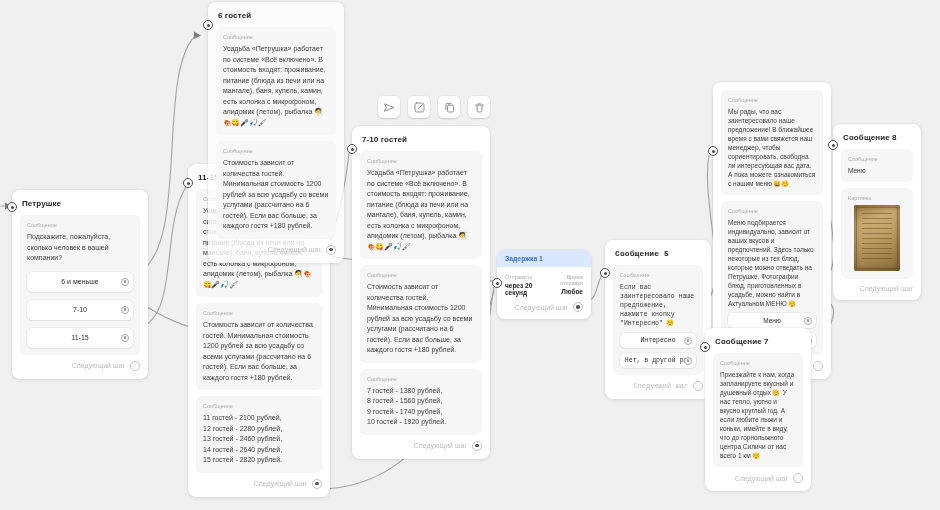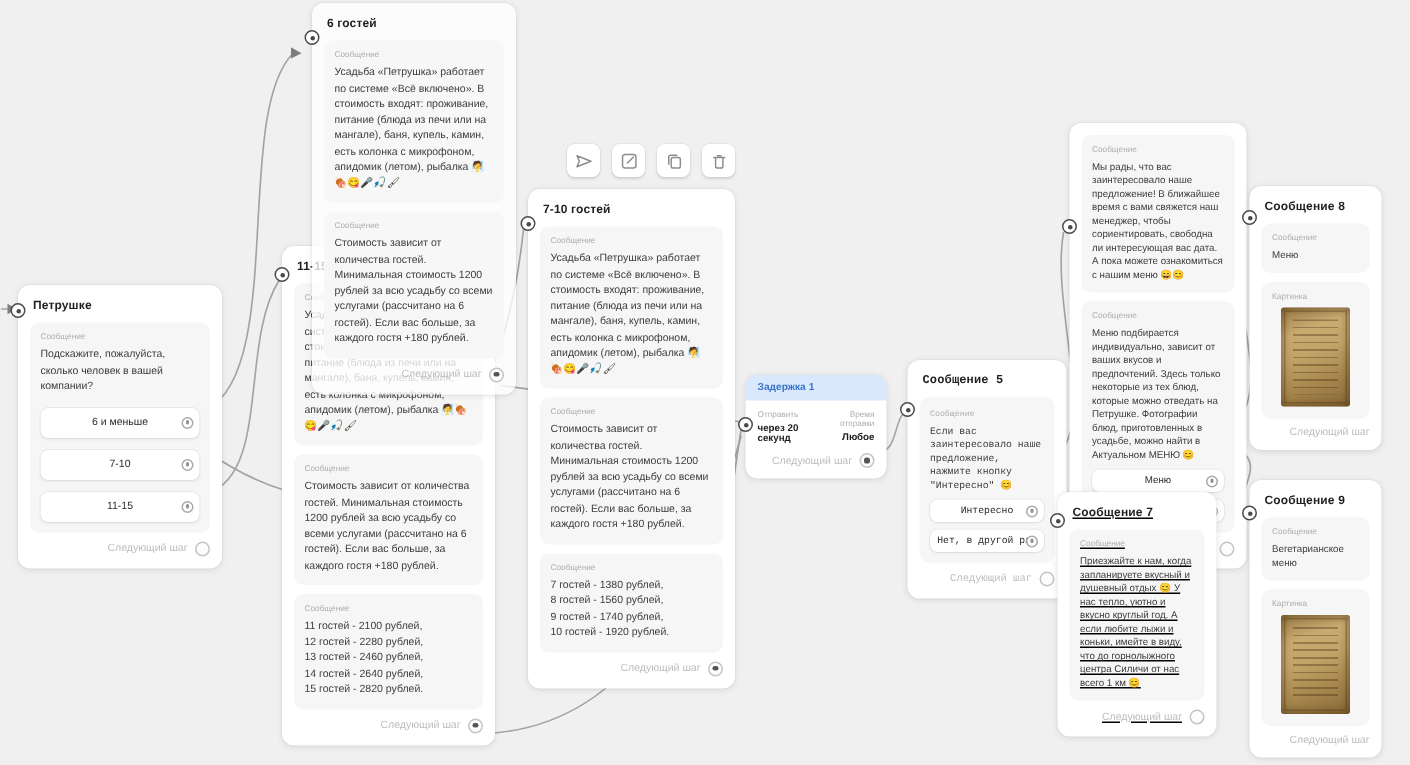--- a/index.html
+++ b/index.html
@@ -257,21 +257,21 @@
         <span>Вегетарианское меню</span>
         <span class="btn-port"></span>
       </div>
     </div>
     <div class="next">
       <span>Следующий шаг</span>
       <span class="next-dot"></span>
     </div>
   </div>
 
-  <div class="node w106 small" style="left:705px; top:328px;text-decoration:underline;">
+  <div class="node w106 small" style="left:705px; top:328px;">
     <div class="in-port" style="top:14px;"></div>
     <div class="card-title">Сообщение 7</div>
     <div class="mbox">
       <div class="mlabel">Сообщение</div>
       <div class="mtext">Приезжайте к нам, когда запланируете вкусный и душевный отдых 😊 У нас тепло, уютно и вкусно круглый год. А если любите лыжи и коньки, имейте в виду, что до горнолыжного центра Силичи от нас всего 1 км 😊</div>
     </div>
     <div class="next">
       <span>Следующий шаг</span>
       <span class="next-dot"></span>
     </div>
@@ -286,29 +286,14 @@
     </div>
     <div class="mbox">
       <div class="mlabel">Картинка</div>
       <div class="menu-photo"></div>
     </div>
     <div class="next">
       <span>Следующий шаг</span>
     </div>
   </div>
 
-  <div class="node w90 small" style="left:833px; top:320px;">
-    <div class="in-port" style="top:17px;"></div>
-    <div class="card-title">Сообщение 9</div>
-    <div class="mbox">
-      <div class="mlabel">Сообщение</div>
-      <div class="mtext">Вегетарианское меню</div>
-    </div>
-    <div class="mbox">
-      <div class="mlabel">Картинка</div>
-      <div class="menu-photo"></div>
-    </div>
-    <div class="next">
-      <span>Следующий шаг</span>
-    </div>
-  </div>
 
 </div>
 
 </body></html>

